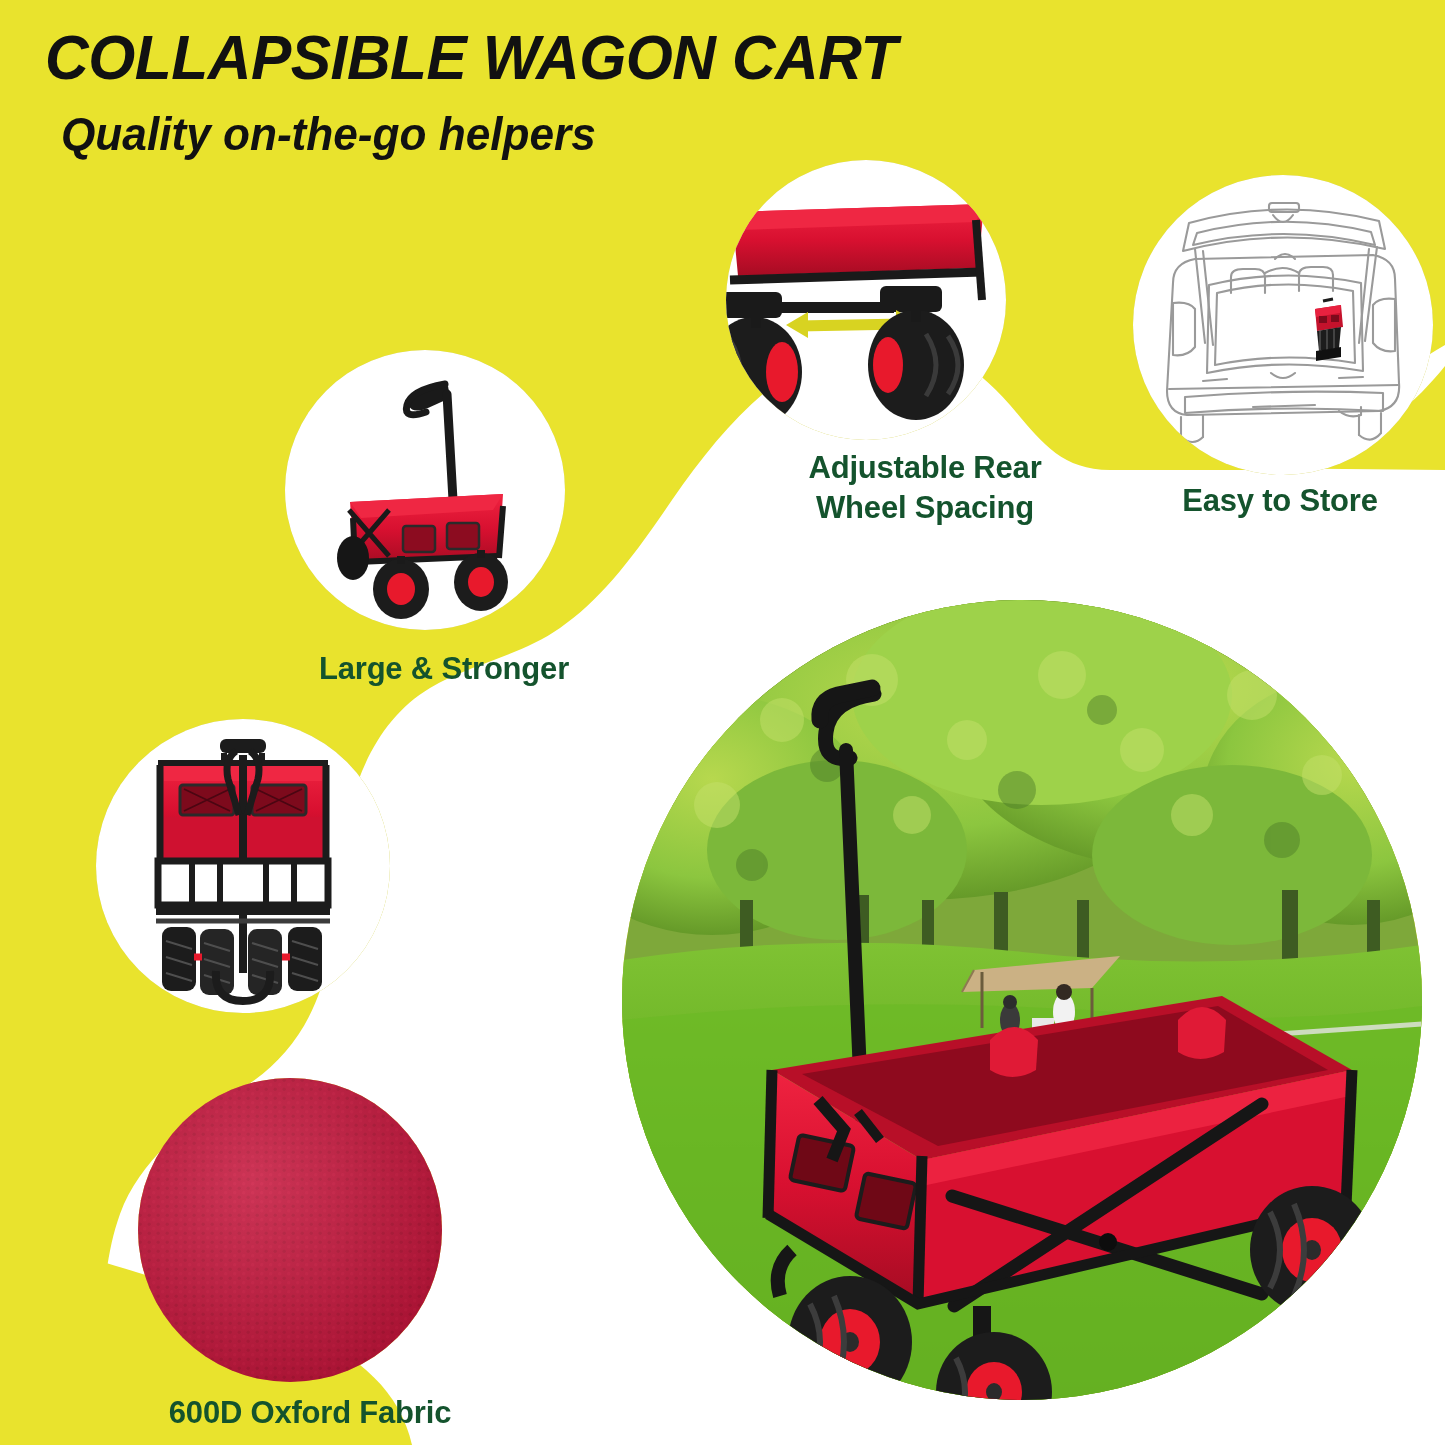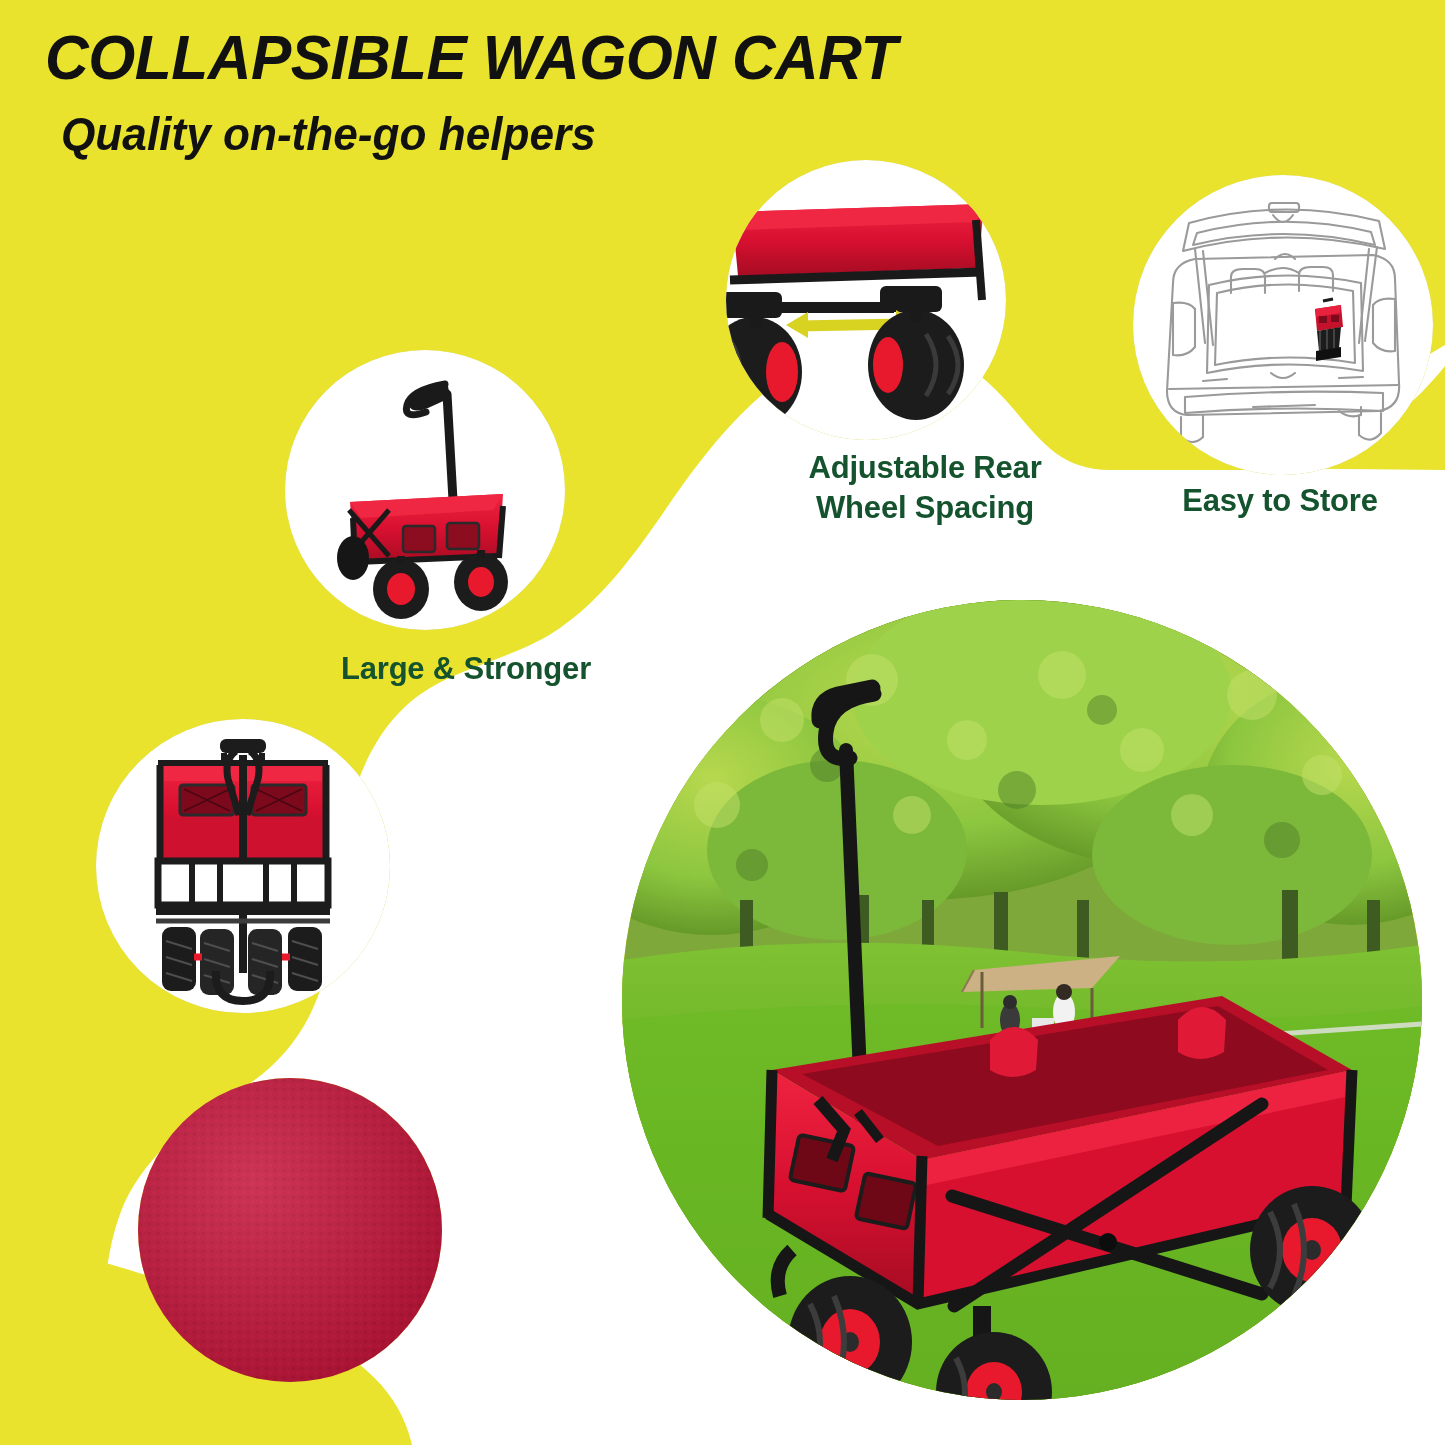--- a/index.html
+++ b/index.html
@@ -26,21 +26,21 @@
   }
 
   .feat-label{
     position:absolute;z-index:45;
     font-size:31px;font-weight:bold;color:#14532d;
     text-align:center;line-height:1.28;white-space:pre-line;
     letter-spacing:-0.2px;
   }
   #lbl-adjust{left:690px;top:448px;width:470px;}
   #lbl-store {left:1105px;top:481px;width:350px;}
-  #lbl-large {left:266px;top:649px;width:400px;}
+  #lbl-large {left:244px;top:649px;width:400px;}
   #lbl-portable{left:70px;top:1022px;width:400px;}
   #lbl-fabric{left:95px;top:1393px;width:430px;}
 
   .circle{position:absolute;border-radius:50%;overflow:hidden;z-index:30;}
   .ring-olive{box-shadow:0 0 0 8px #c9c62b inset;}
   svg{display:block;}
 </style>
 </head>
 <body>
 
@@ -263,20 +263,21 @@
   <div class="circle" style="left:138px;top:1078px;width:304px;height:304px;box-shadow:0 0 0 9px #e2da22 inset;">
     <svg viewBox="0 0 304 304" width="304" height="304">
       <rect width="304" height="304" fill="url(#pFabric)"></rect>
       <radialGradient id="gSheen" cx="38%" cy="34%" r="70%">
         <stop offset="0%" stop-color="#ffffff" stop-opacity="0.13"></stop>
         <stop offset="100%" stop-color="#000000" stop-opacity="0.14"></stop>
       </radialGradient>
       <rect width="304" height="304" fill="url(#gSheen)"></rect>
     </svg>
   </div>
+  <div class="feat-label" id="lbl-fabric">600D Oxford Fabric</div>
 
   <div class="circle" style="left:622px;top:600px;width:800px;height:800px;box-shadow:0 0 0 7px #f2ea22 inset;z-index:35;">
     <svg viewBox="0 0 800 800" width="800" height="800">
 
       <rect width="800" height="800" fill="#7ea83a"></rect>
       <path d="M0,0 L800,0 L800,120 Q500,40 250,90 Q110,118 0,150 Z" fill="#4b7a28"></path>
 
       <ellipse cx="300" cy="150" rx="270" ry="150" fill="url(#gFoliage)"></ellipse>
       <ellipse cx="560" cy="130" rx="230" ry="140" fill="url(#gFoliage)"></ellipse>
       <ellipse cx="90" cy="215" rx="160" ry="120" fill="url(#gFoliage)"></ellipse>

